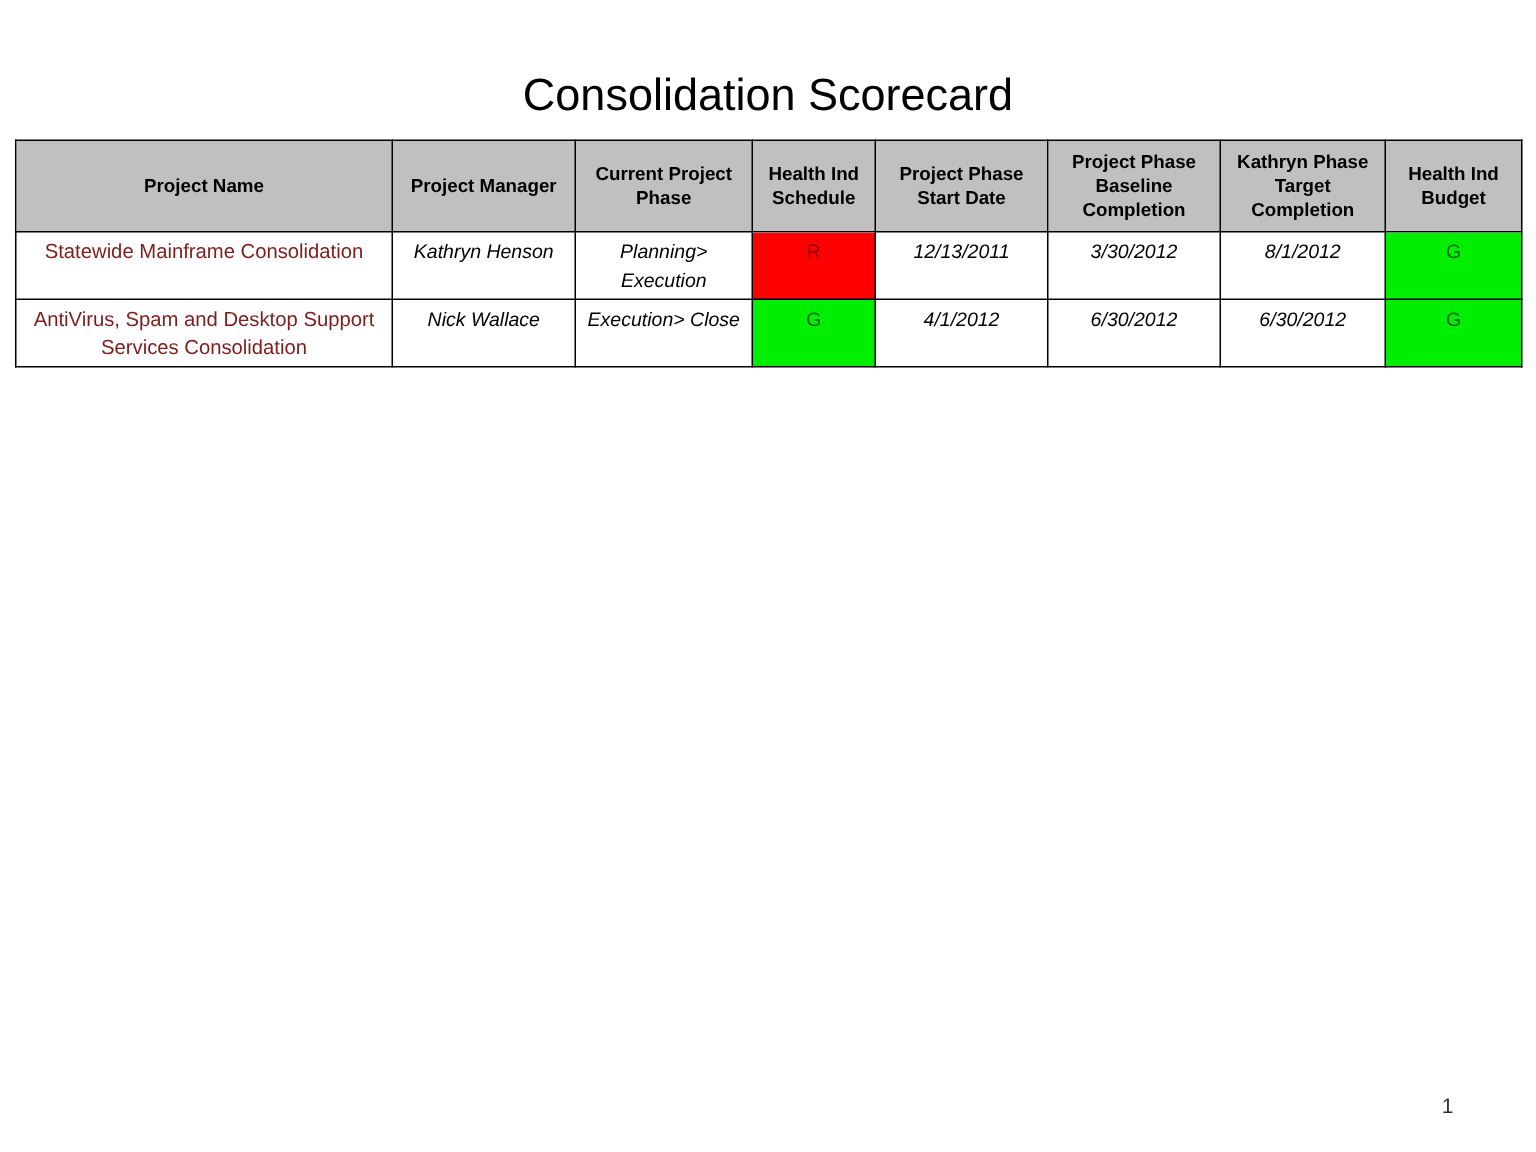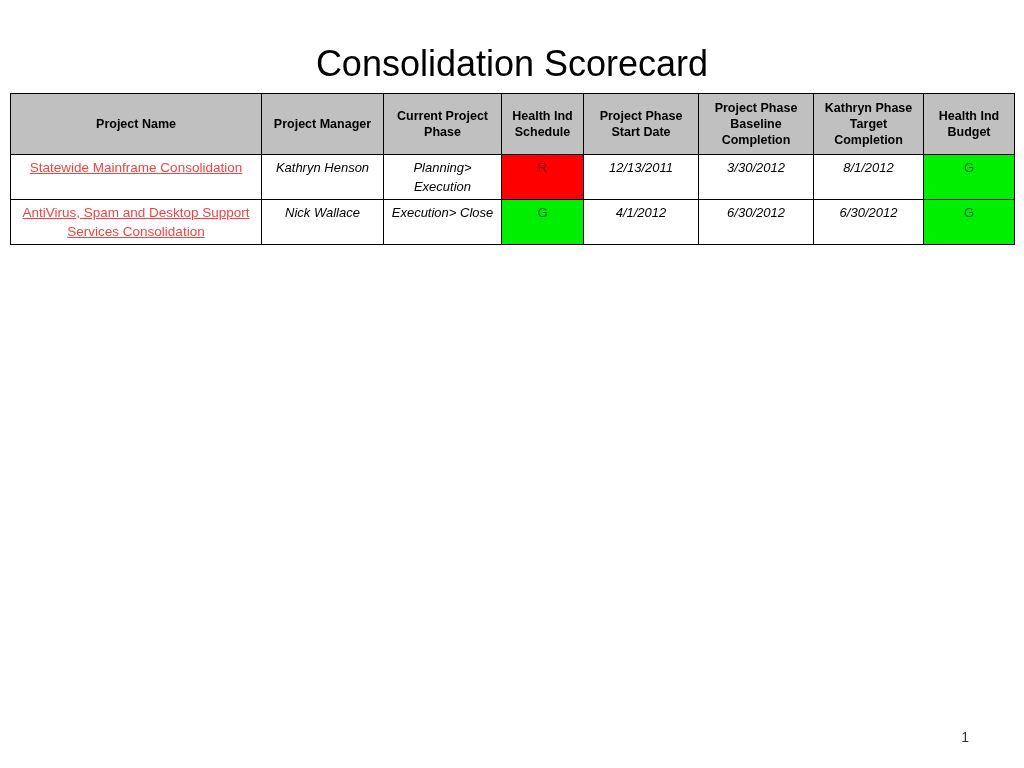--- a/index.html
+++ b/index.html
@@ -23,21 +23,21 @@
     width: 1024px;
     height: 768px;
   }
 
   .slide-title {
     position: absolute;
     left: 0;
     top: 44px;
     width: 1024px;
     text-align: center;
-    font-size: 36px;
+    font-size: 30px;
     font-weight: normal;
     line-height: 40px;
     letter-spacing: 0px;
     color: #000000;
     white-space: nowrap;
   }
 
   .table-wrap {
     position: absolute;
     left: 10px;
@@ -96,22 +96,21 @@
   }
 
   td.cell-name {
     text-align: left;
     padding-left: 5px;
     padding-top: 3px;
   }
 
   a.project-link,
   span.project-link {
-    color: #ef4444;
-    text-decoration: underline;
+    color: #7f1d1d;
     font-size: 13.5px;
     line-height: 19px;
     cursor: pointer;
     text-align: center;
   }
 
   td.cell-manager,
   td.cell-phase,
   td.cell-date {
     text-align: center;

